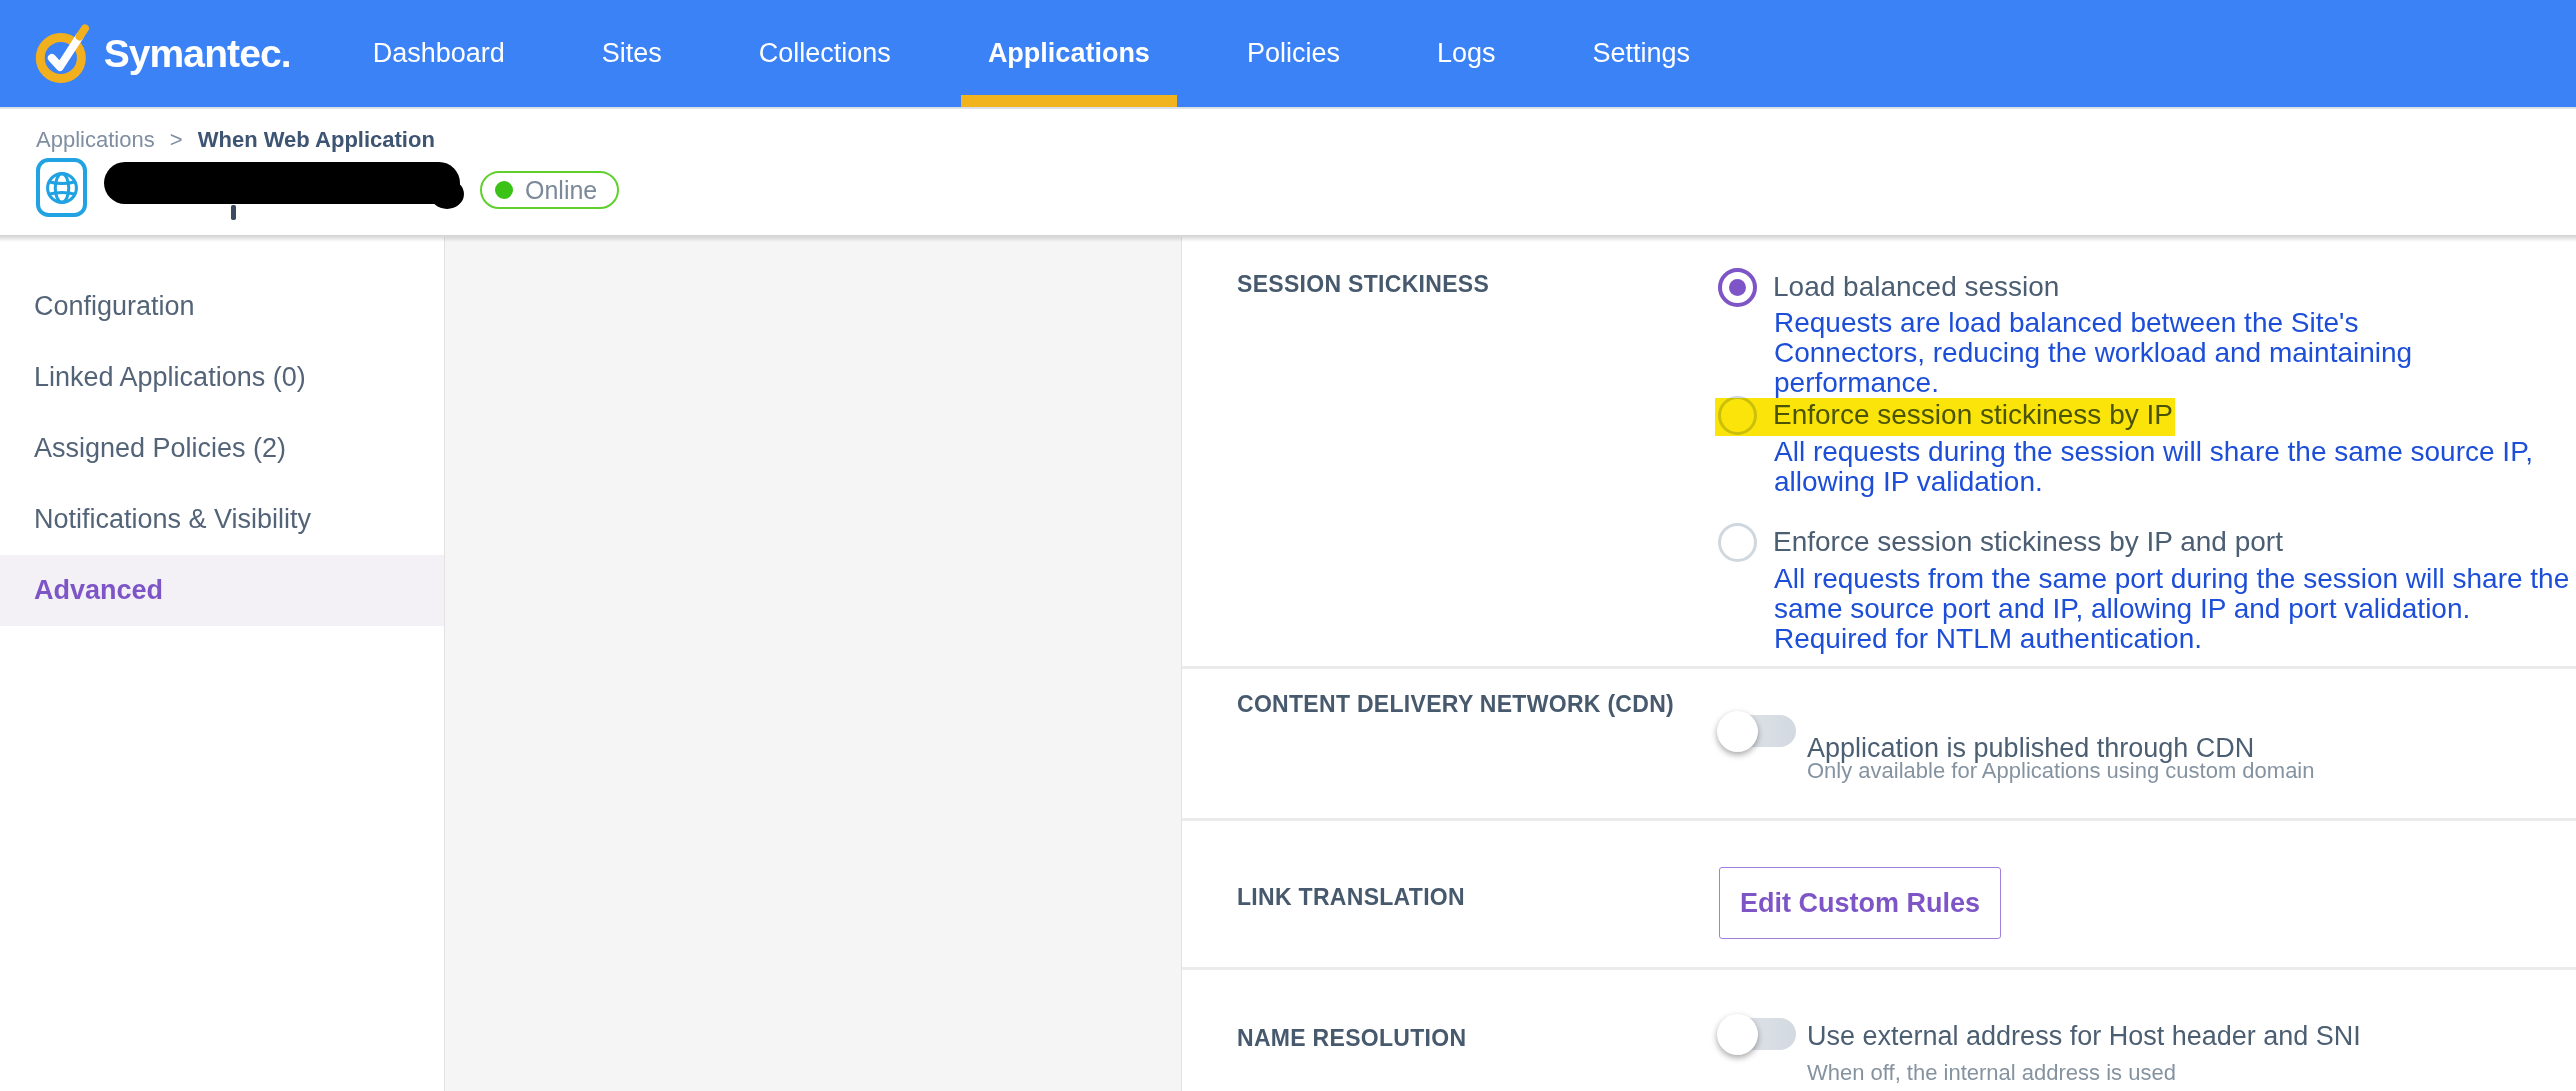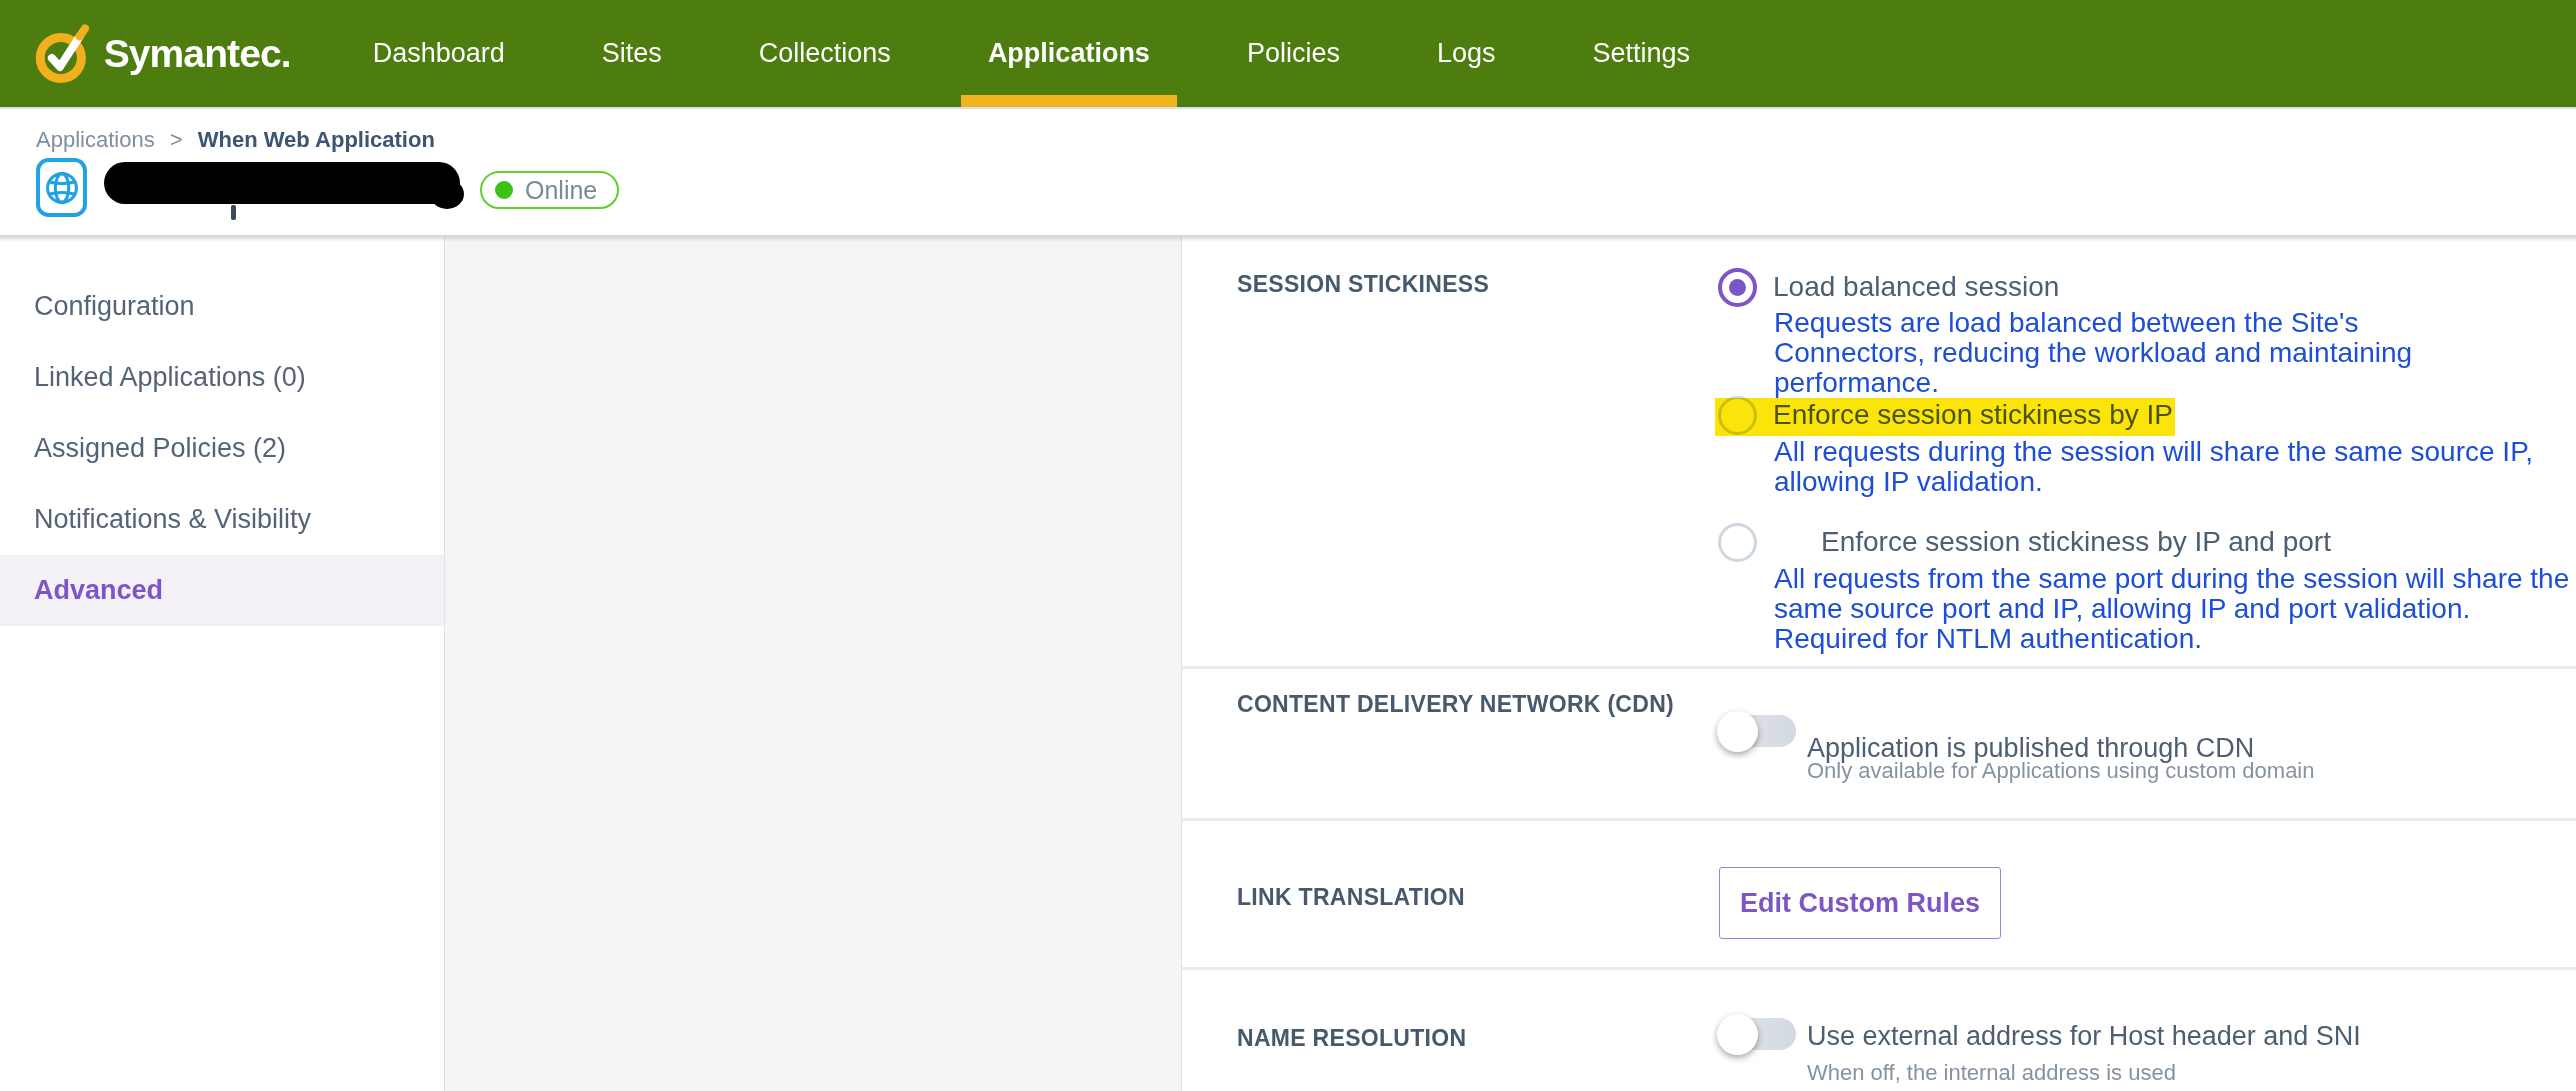--- a/index.html
+++ b/index.html
@@ -1,20 +1,20 @@
 <!DOCTYPE html>
 <html style="font-size:14.3px"><head>
 <meta charset="utf-8">
 <style>
   html,body{margin:0;padding:0;}
   body{font-family:"Liberation Sans", sans-serif; background:#ffffff;}
   #screen{position:relative; width:2576px; height:1091px; overflow:hidden; background:#ffffff;}
 
   
-  #navbar{position:absolute; left:0; top:0; width:2576px; height:107px; background:#4d7c0f;
+  #navbar{position:absolute; left:0; top:0; width:2576px; height:107px; background:#3b82f6;
           display:flex; align-items:center; box-shadow:0 1.8px 0 rgba(183,195,212,.55); z-index:10;}
   .brand{display:flex; align-items:center; gap:10.7px; margin-left:34px; cursor:pointer;}
   .brand-text{color:#ffffff; font-size:39px; font-weight:bold; letter-spacing:-0.9px;}
   .nav-items{display:flex; height:100%; margin-left:55px;}
   .nav-item{position:relative; display:flex; align-items:center; padding:0 27px; margin-right:43px;
             color:#ffffff; font-size:27px; cursor:pointer; white-space:nowrap;}
   .nav-item.active{font-weight:bold;}
   .nav-item.active::after{content:""; position:absolute; left:0; right:0; bottom:0; height:11.6px; background:#f1b41e;}
 
   
@@ -142,21 +142,21 @@
     <div class="radio selected" style="top:33px;"></div>
     <div class="opt-label" style="top:36px;">Load balanced session</div>
     <div class="opt-desc" style="top:73px; max-width:741px;">Requests are load balanced between the Site's Connectors, reducing the workload and maintaining performance.</div>
 
     <div class="radio" style="top:161px;"></div>
     <div class="opt-label" style="top:164px;">Enforce session stickiness by IP</div>
     <div id="highlight-bar"></div>
     <div class="opt-desc" style="top:202px; max-width:786px;">All requests during the session will share the same source IP, allowing IP validation.</div>
 
     <div class="radio" style="top:288px;"></div>
-    <div class="opt-label" style="top:291px;margin-left:48px;">Enforce session stickiness by IP and port</div>
+    <div class="opt-label" style="top:291px;">Enforce session stickiness by IP and port</div>
     <div class="opt-desc" style="top:329px; max-width:831px;">All requests from the same port during the session will share the same source port and IP, allowing IP and port validation. Required for NTLM authentication.</div>
 
     <div class="divider" style="top:431px;"></div>
 
     <div class="section-label" style="top:456px;text-align:right;">CONTENT DELIVERY NETWORK (CDN)</div>
     <div class="toggle" style="top:480px;">
       <div class="knob"></div>
     </div>
     <div class="toggle-label" style="top:474px;margin-top:24px;">Application is published through CDN</div>
     <div class="toggle-sublabel" style="top:523px;">Only available for Applications using custom domain</div>

